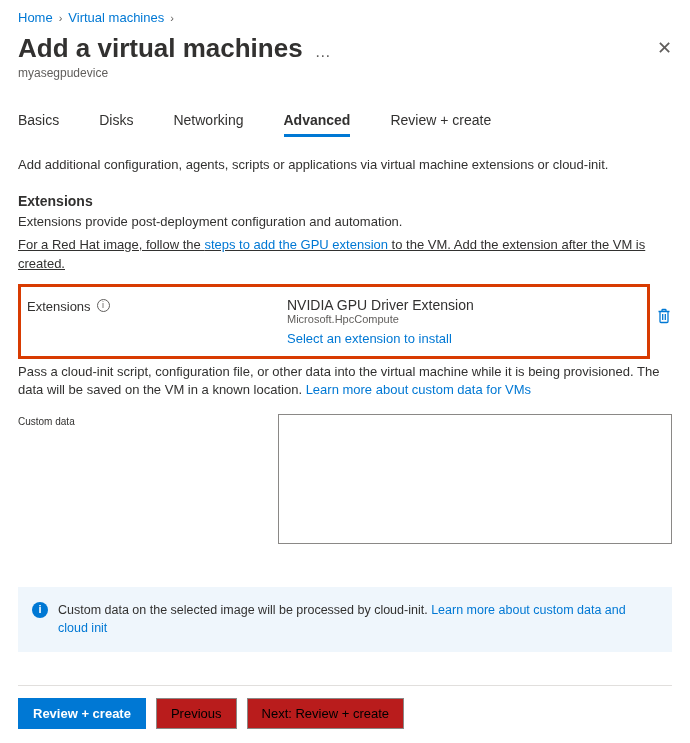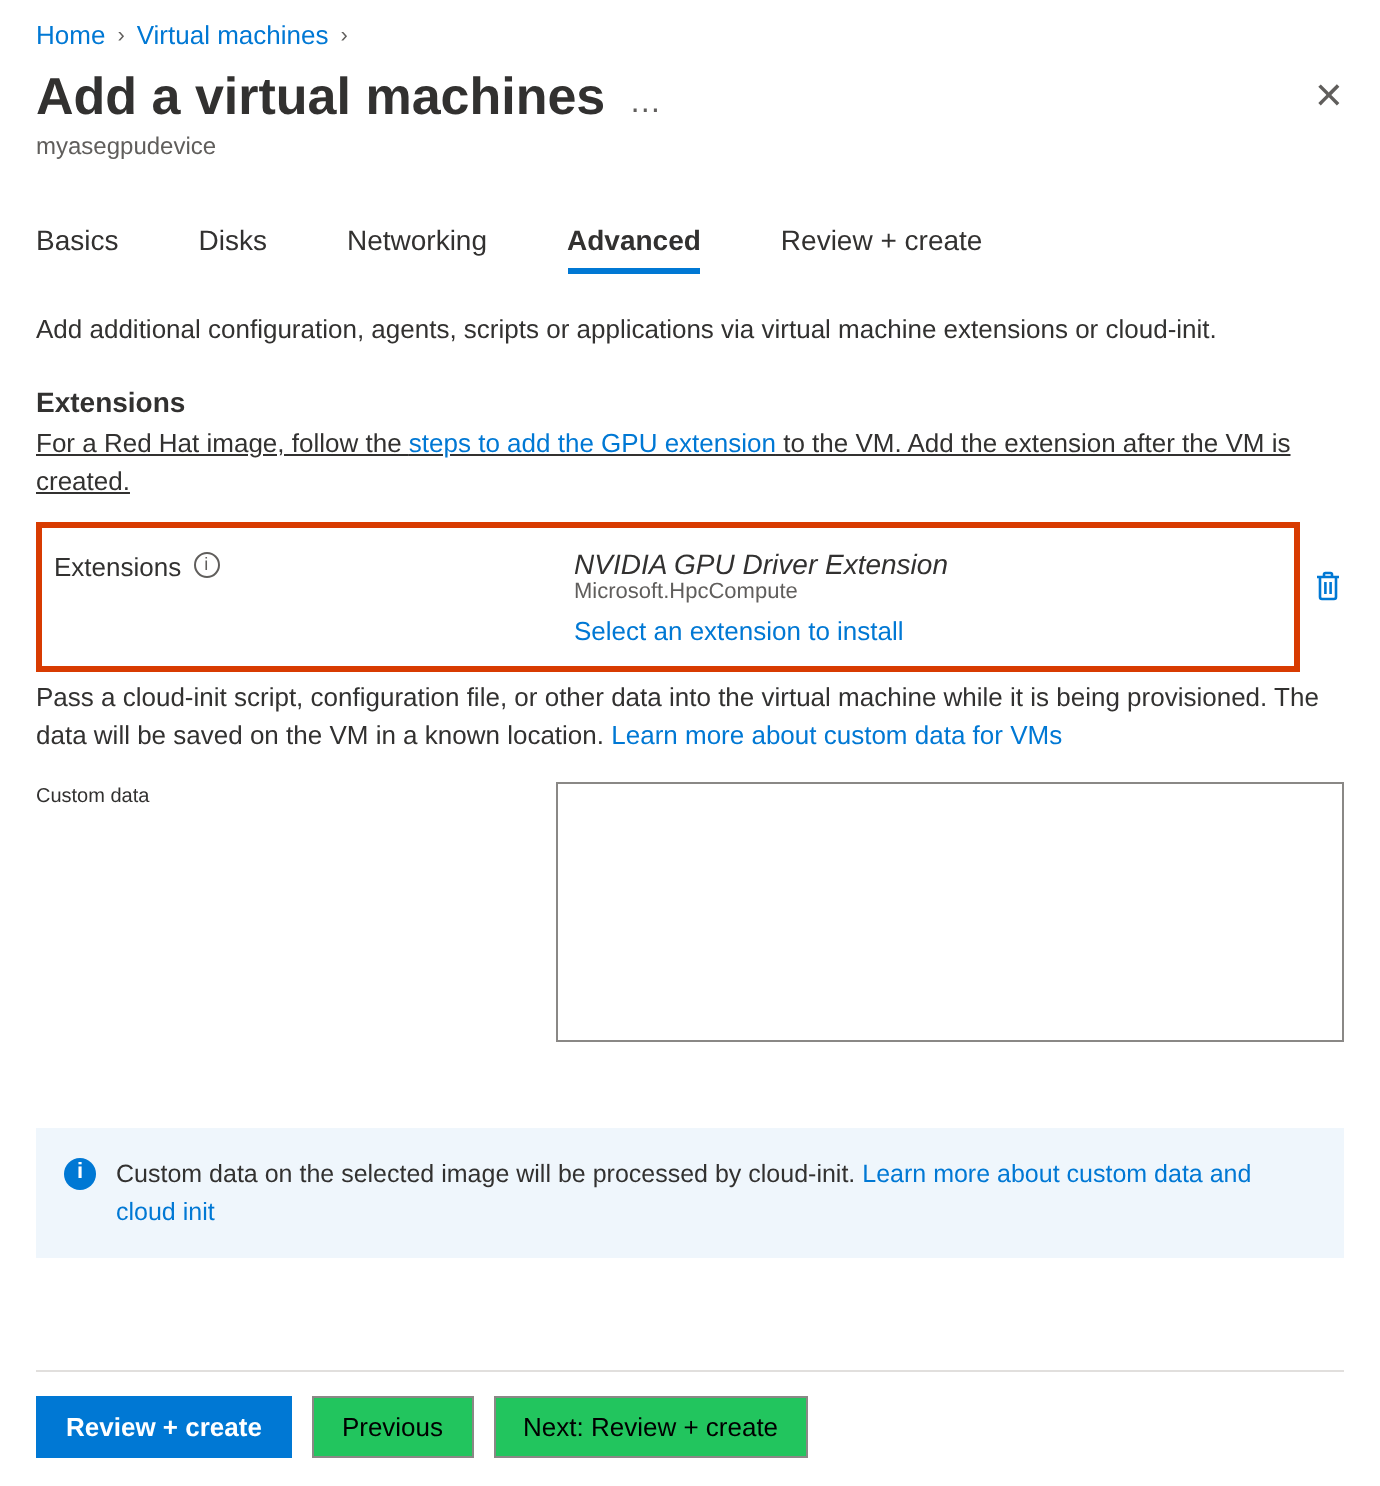--- a/index.html
+++ b/index.html
@@ -29,40 +29,40 @@
   .intro { font-size: 13px; color: #323130; line-height: 1.45; }
 
   .section-head { font-weight: 700; font-size: 14px; margin-top: 18px; }
   .section-desc { font-size: 13px; color: #323130; margin-top: 4px; line-height: 1.45; }
 
   
   .ext-block { border: 3px solid #d83b01; margin-top: 10px; padding: 10px 6px 10px 6px; display: flex; }
   .ext-label-col { width: 260px; display: flex; align-items: flex-start; gap: 6px; font-size: 13px; padding-top: 2px;}
   .info-icon { width: 13px; height: 13px; border: 1px solid #605e5c; border-radius: 50%; display: inline-flex; align-items: center; justify-content: center; font-size: 9px; color: #605e5c; line-height: 1; cursor: default; }
   .ext-value-col { flex: 1; }
-  .ext-name { font-size: 14px; font-style: italic; }
+  .ext-name { font-size: 14px; }
   .ext-pub { font-size: 11px; color: #605e5c; }
   .ext-select { margin-top: 6px; display: inline-block; }
   .delete-zone { padding: 0 0 0 6px; display: flex; align-items: center; }
   .trash-btn { width: 16px; height: 16px; cursor: pointer; color: #0078d4; fill: none; stroke: #0078d4; }
 
   
   .form-row { display: flex; margin-top: 14px; }
   .form-label { width: 260px; font-size: 10px; padding-top: 2px; }
   .form-field { flex: 1; }
   textarea.custom-data { width: 100%; height: 130px; border: 1px solid #8a8886; resize: none; font-family: inherit; font-size: 13px; padding: 6px; }
 
   
   .info-bar { background: #eff6fc; display: flex; gap: 10px; padding: 14px 14px; margin-top: 40px; font-size: 12.5px; line-height: 1.45; align-items: flex-start;}
   .info-bar .badge { width: 16px; height: 16px; border-radius: 50%; background: #0078d4; color: #fff; display: flex; align-items: center; justify-content: center; font-size: 11px; font-weight: 700; flex-shrink: 0; margin-top: 1px;}
   .info-bar .txt { flex: 1; }
 
   
   .footer { border-top: 1px solid #e1dfdd; padding: 12px 0 14px 0; display: flex; gap: 10px; margin-top: 10px;}
-  .btn { font-family: inherit; font-size: 13px; padding: 7px 14px; border: 1px solid #8a8886; background: #22c55e; cursor: pointer; }
+  .btn { font-family: inherit; font-size: 13px; padding: 7px 14px; border: 1px solid #8a8886; background: #b91c1c; cursor: pointer; }
   .btn.primary { background: #0078d4; border-color: #0078d4; color: #fff; font-weight: 600; }
 </style>
 </head>
 <body>
 
 <div class="page">
 
   <div class="breadcrumb">
     <a>Home</a>
     <span class="chev">›</span>
@@ -83,20 +83,21 @@
     <div class="tab">Networking</div>
     <div class="tab active">Advanced</div>
     <div class="tab">Review + create</div>
   </div>
 
   <div class="body">
 
     <div class="intro">Add additional configuration, agents, scripts or applications via virtual machine extensions or cloud-init.</div>
 
     <div class="section-head">Extensions</div>
+    <div class="section-desc">Extensions provide post-deployment configuration and automation.</div>
     <div class="section-desc" style="text-decoration:underline;">
       <span>For a Red Hat image, follow the </span><a>steps to add the GPU extension</a><span> to the VM. Add the extension after the VM is created.</span>
     </div>
 
     <div style="display:flex; align-items:flex-start;">
       <div class="ext-block" style="flex:1;">
         <div class="ext-label-col">
           <span>Extensions</span>
           <span class="info-icon">i</span>
         </div>

